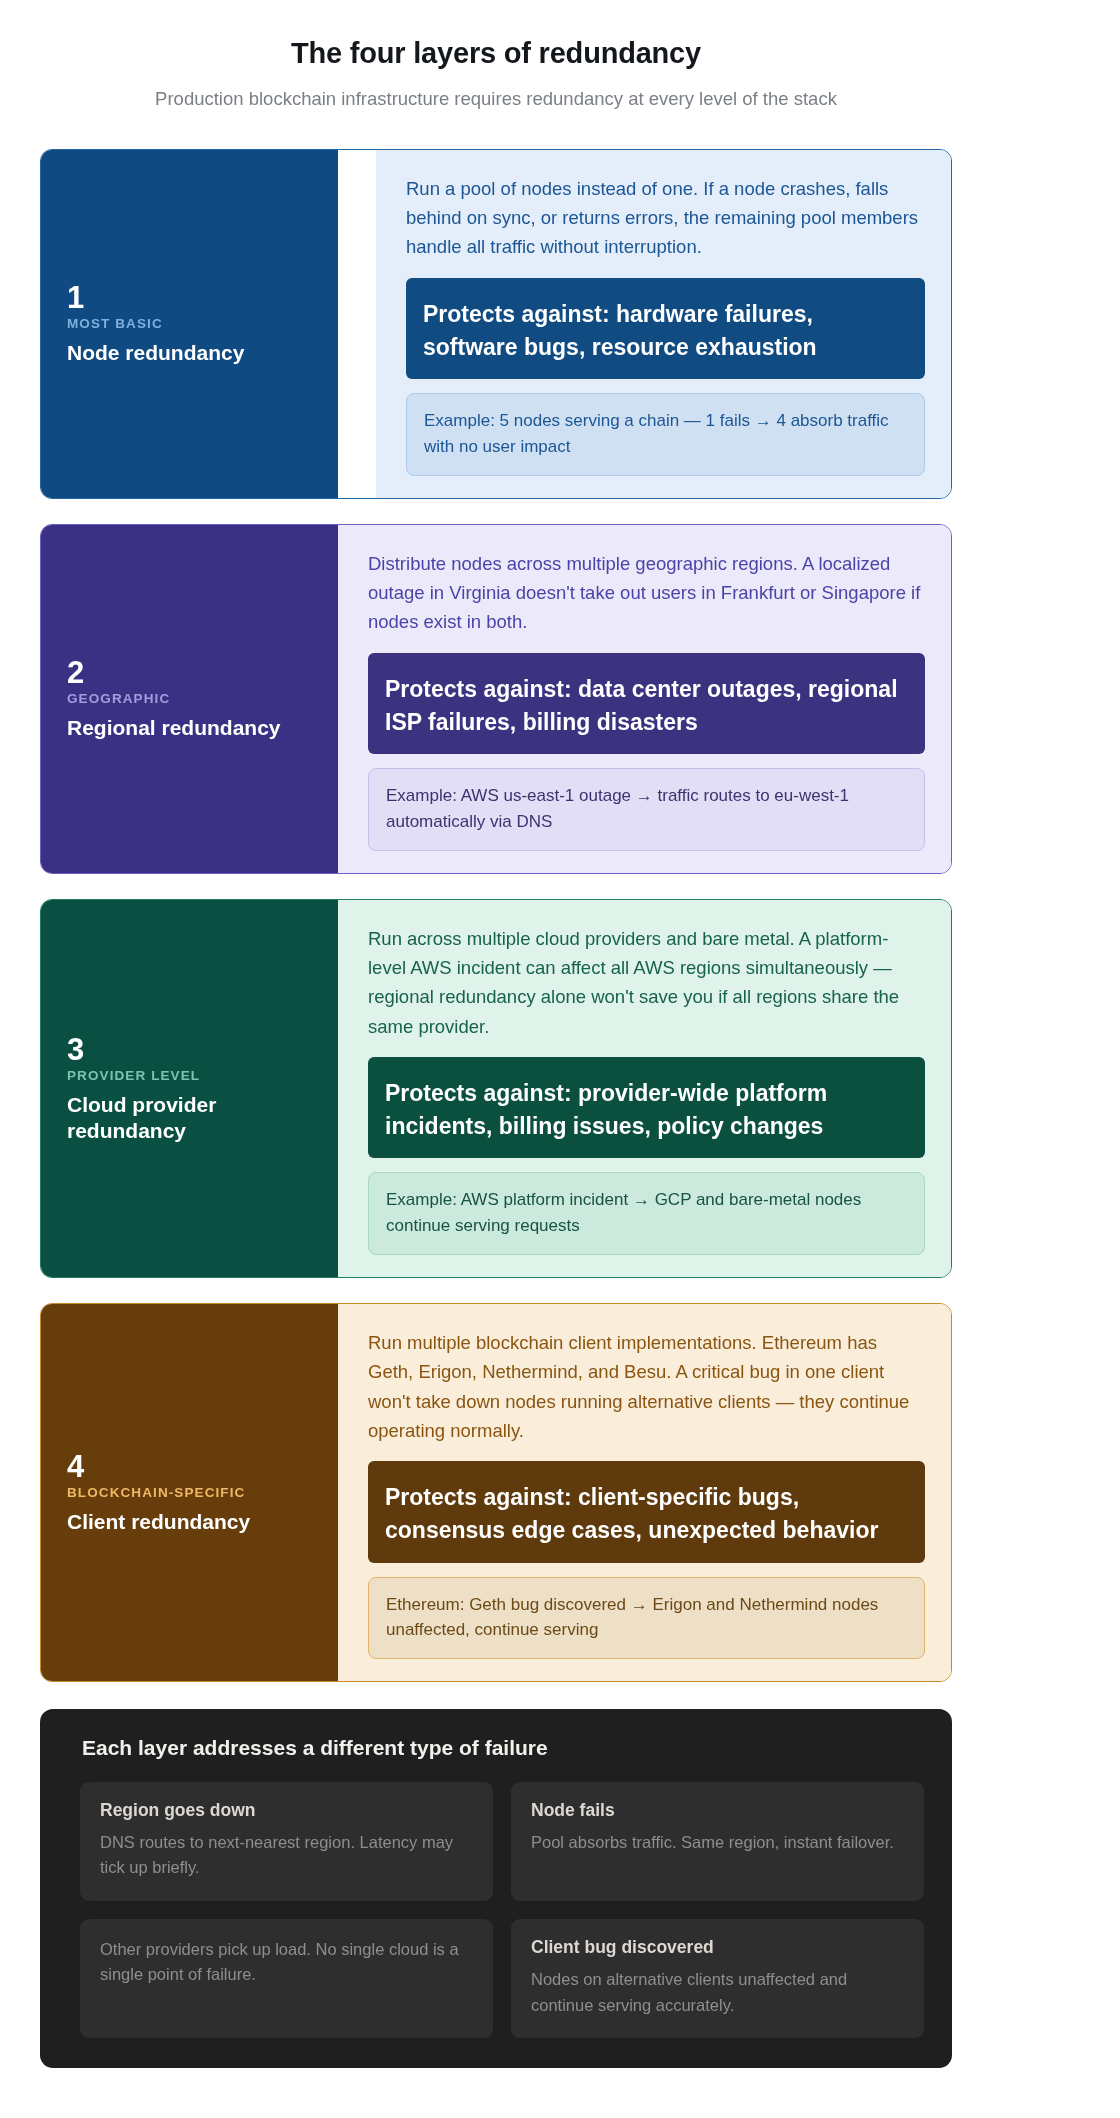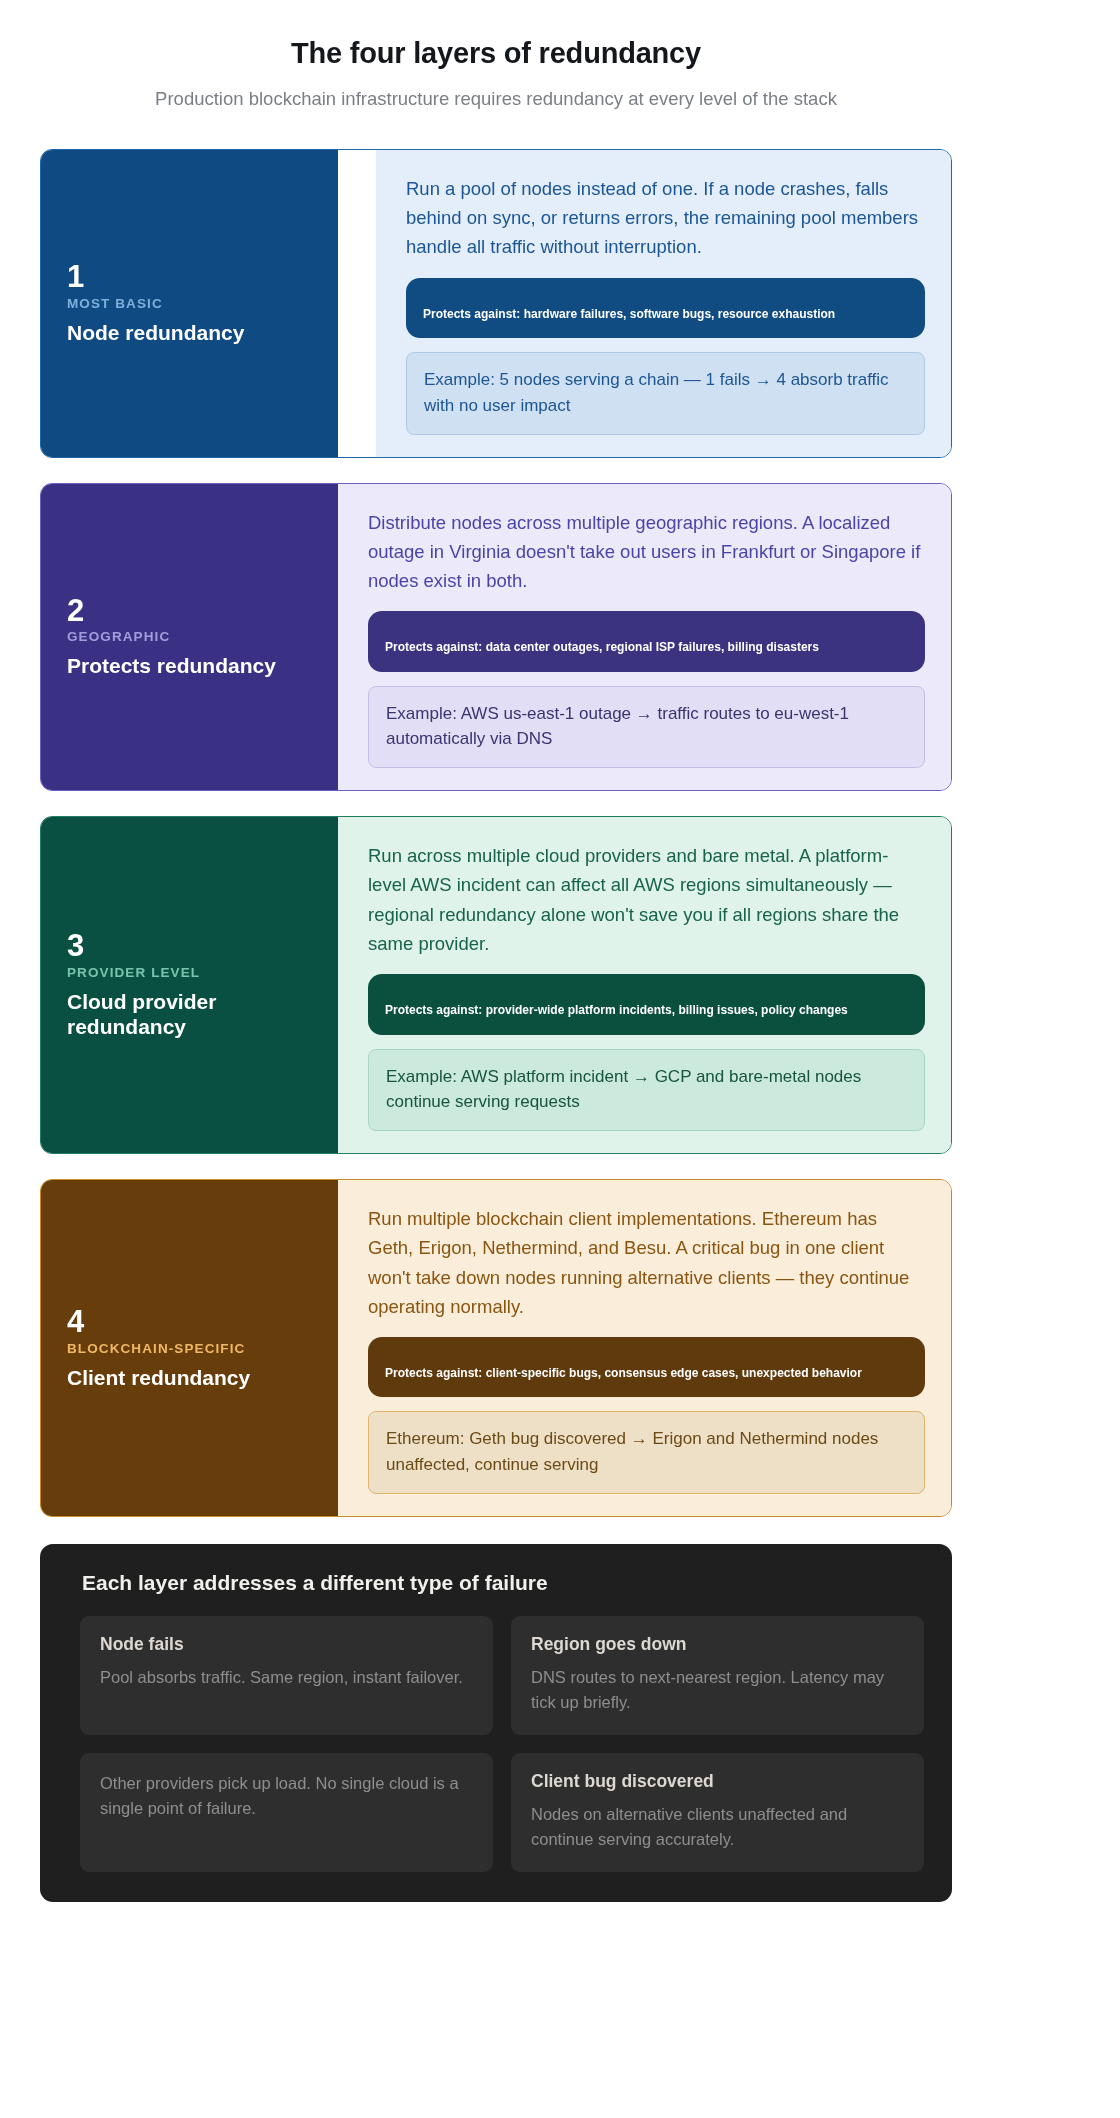--- a/index.html
+++ b/index.html
@@ -82,23 +82,23 @@
     flex: 1 1 auto;
     padding: 24px 26px 22px 30px;
     min-width: 0;
   }
   .layer-desc {
     font-size: 18.5px;
     line-height: 1.58;
     margin: 0 0 16px 0;
   }
   .protects-box {
-    border-radius: 14px;
-    padding: 28px 17px 15px 17px;
-    font-size: 12px;
+    border-radius: 6px;
+    padding: 20px 17px 15px 17px;
+    font-size: 23px;
     font-weight: 700;
     line-height: 1.45;
     color: #ffffff;
     margin-bottom: 14px;
   }
   .example-box {
     border-radius: 8px;
     padding: 14px 17px 15px 17px;
     font-size: 17px;
     line-height: 1.52;
@@ -164,21 +164,21 @@
         <p class="layer-desc" style="color: rgb(28, 86, 148);">Run a pool of nodes instead of one. If a node crashes, falls behind on sync, or returns errors, the remaining pool members handle all traffic without interruption.</p>
         <div class="protects-box" style="background: rgb(16, 75, 129);">Protects against: hardware failures, software bugs, resource exhaustion</div>
         <div class="example-box" style="background: rgb(207, 224, 242); border-color: rgb(174, 202, 232); color: rgb(28, 86, 148);">Example: 5 nodes serving a chain — 1 fails → 4 absorb traffic with no user impact</div>
       </div>
     </div>
 
     <div class="layer-card" style="border-color: rgb(106, 95, 196);">
       <div class="layer-left" style="background: rgb(59, 49, 132);">
         <div class="layer-num">2</div>
         <div class="layer-kicker" style="color: rgb(164, 157, 221);">GEOGRAPHIC</div>
-        <div class="layer-title">Protects redundancy</div>
+        <div class="layer-title">Regional redundancy</div>
       </div>
       <div class="layer-right" style="background: rgb(236, 234, 250);">
         <p class="layer-desc" style="color: rgb(75, 68, 168);">Distribute nodes across multiple geographic regions. A localized outage in Virginia doesn't take out users in Frankfurt or Singapore if nodes exist in both.</p>
         <div class="protects-box" style="background: rgb(59, 50, 128);">Protects against: data center outages, regional ISP failures, billing disasters</div>
         <div class="example-box" style="background: rgb(226, 222, 245); border-color: rgb(197, 191, 232); color: rgb(58, 52, 112);">Example: AWS us-east-1 outage → traffic routes to eu-west-1 automatically via DNS</div>
       </div>
     </div>
 
     <div class="layer-card" style="border-color: rgb(31, 125, 98);">
       <div class="layer-left" style="background: rgb(10, 80, 66);">
@@ -205,28 +205,28 @@
         <div class="example-box" style="background: rgb(238, 224, 199); border-color: rgb(224, 180, 107); color: rgb(107, 74, 22);">Ethereum: Geth bug discovered → Erigon and Nethermind nodes unaffected, continue serving</div>
       </div>
     </div>
 
   </div>
 
   <div class="summary">
     <div class="summary-title">Each layer addresses a different type of failure</div>
     <div class="summary-grid">
       <div class="summary-item">
+        <div class="summary-item-title">Region goes down</div>
+        <div class="summary-item-desc">DNS routes to next-nearest region. Latency may tick up briefly.</div>
+      </div>
+      <div class="summary-item">
         <div class="summary-item-title">Node fails</div>
         <div class="summary-item-desc">Pool absorbs traffic. Same region, instant failover.</div>
       </div>
       <div class="summary-item">
-        <div class="summary-item-title">Region goes down</div>
-        <div class="summary-item-desc">DNS routes to next-nearest region. Latency may tick up briefly.</div>
-      </div>
-      <div class="summary-item">
         <div class="summary-item-desc">Other providers pick up load. No single cloud is a single point of failure.</div>
       </div>
       <div class="summary-item">
         <div class="summary-item-title">Client bug discovered</div>
         <div class="summary-item-desc">Nodes on alternative clients unaffected and continue serving accurately.</div>
       </div>
     </div>
   </div>
 
 </div>

